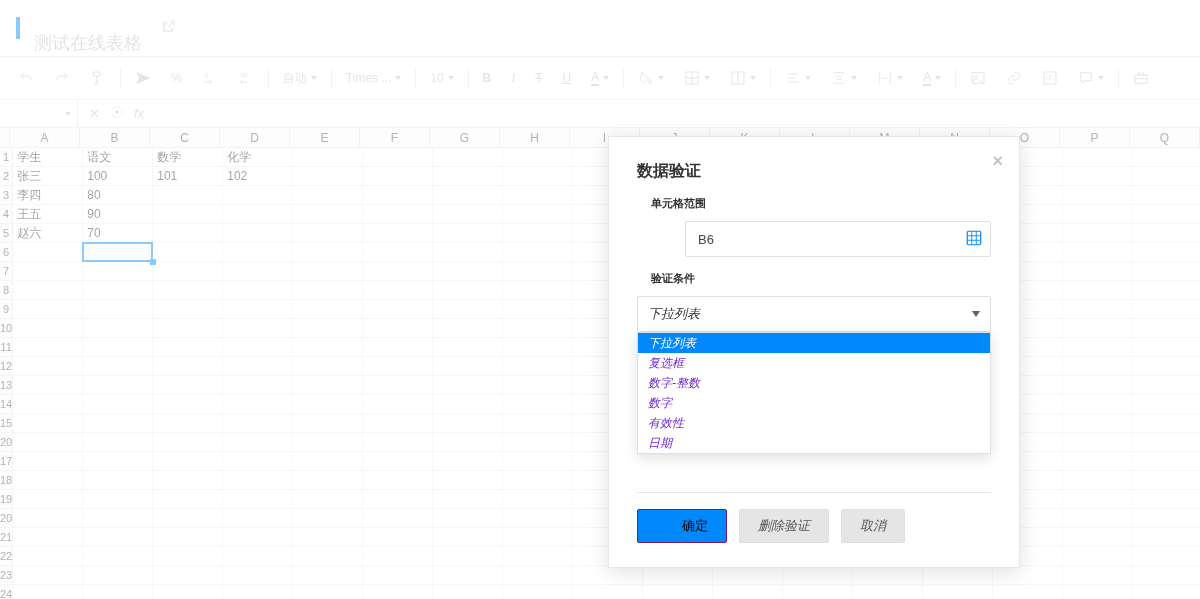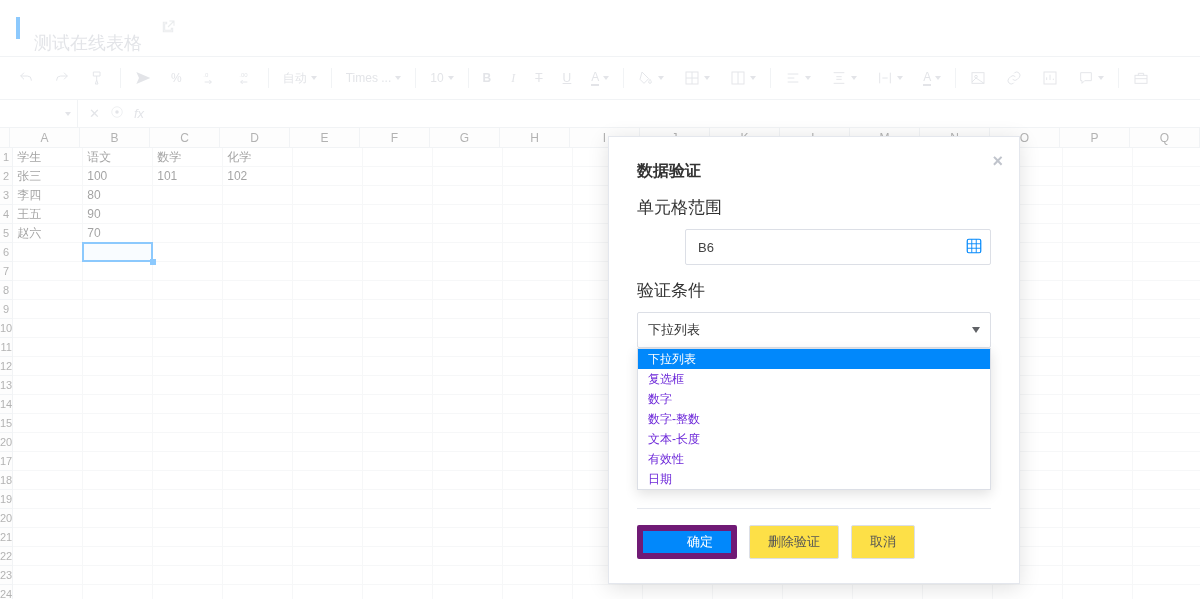--- a/index.html
+++ b/index.html
@@ -30,35 +30,35 @@
   .cells { position:relative; }
   .cell-row { display:flex; }
   .cell { width:70px; height:19px; border-right:1px solid #eceef0; border-bottom:1px solid #eceef0; font-size:12px; line-height:19px; padding:0 4px; overflow:hidden; white-space:nowrap; color:#333;}
   .cell-sel { position:absolute; border:2px solid #0188fb; background: rgba(1,136,251,0.05); pointer-events:none; }
   .cell-handle { position:absolute; width:6px; height:6px; background:#0188fb; }
   
   .dim { position:absolute; left:0; top:0; width:1200px; height:599px; background: rgba(255,255,255,0.55); pointer-events:none; }
   .modal { position:absolute; left:608px; top:136px; width:412px; background:#fff; border:1px solid #e4e7ed; box-shadow: 0 4px 20px rgba(0,0,0,0.12); padding: 24px 28px 24px 28px; }
   .modal-close { position:absolute; top:14px; right:16px; color:#c0c4cc; font-size:18px; cursor:pointer; font-weight:bold;}
   .modal-title { font-size:16px; font-weight:600; }
-  .section-label { font-size:17px; font-weight:400; margin: 14px 0 10px 0; }
+  .section-label { font-size:11px; font-weight:700; margin: 14px 0 10px 14px; }
   .range-input-wrap { position:relative;padding-left:48px; }
   .range-input { width:100%; height:36px; border:1px solid #dcdfe6; border-radius:2px; padding: 0 36px 0 12px; font-size:13px; color:#444; }
   .range-picker-icon { position:absolute; right:8px; top:8px; color:#0188fb; }
   .select-box { width:100%; height:36px; border:1px solid #dcdfe6; border-radius:2px; padding: 0 10px; font-size:13px; display:flex; align-items:center; justify-content:space-between; cursor:pointer; }
   .select-caret { border-left:4px solid transparent; border-right:4px solid transparent; border-top:6px solid #606266; }
   .dropdown { position:absolute; border:1px solid #dcdfe6; background:#fff; width:100%; z-index:3; box-shadow: 0 4px 12px rgba(0,0,0,0.12);}
   .dropdown-item { height:20px; line-height:20px; padding:0 10px; font-size:12px; cursor:pointer; color:#6d28d9;}
   .dropdown-item.selected { background:#0188fb; color:#fff; }
-  .section-block { position:relative; }
+  .section-block { position:relative;font-style:italic; }
   hr.sep { border:none; border-top:1px solid #e4e7ed; margin-top: 160px; }
   .btn-row { margin-top:16px; display:flex; gap:12px; }
   .btn { height:34px; padding: 0 18px; border-radius:2px; font-size:13px; cursor:pointer; display:flex; align-items:center; }
-  .btn.primary { background:#0188fb; color:#ffffff; border:6px solid #701a75;padding-left:44px; }
-  .btn.plain { background:#fde047; color:#555; border:1px solid #dcdfe6; }
+  .btn.primary { background:#0188fb; color:#000000; border:1px solid #701a75;padding-left:44px; }
+  .btn.plain { background:#e5e5e5; color:#555; border:1px solid #dcdfe6;font-style:italic; }
   .font-underline-bar { display:inline-block; border-bottom:2px solid #c0c4cc; padding-bottom:1px; line-height:1;}
 </style>
 </head>
 <body>
 
 <div class="top-bar">
   <div class="top-accent"></div>
   <div class="doc-title">测试在线表格</div>
   <span class="share-icon">
     <svg width="16" height="16" viewBox="0 0 24 24">
@@ -754,23 +754,22 @@
 
   <div class="section-label">验证条件</div>
   <div class="section-block">
     <div class="select-box">
       <span>下拉列表</span>
       <span class="select-caret"></span>
     </div>
     <div class="dropdown" id="condition-dropdown">
         <div class="dropdown-item selected">下拉列表</div>
         <div class="dropdown-item">复选框</div>
+        <div class="dropdown-item">数字-整数</div>
         <div class="dropdown-item">数字</div>
-        <div class="dropdown-item">数字-整数</div>
-        <div class="dropdown-item">文本-长度</div>
         <div class="dropdown-item">有效性</div>
         <div class="dropdown-item">日期</div>
       </div>
   </div>
 
   <hr class="sep">
 
   <div class="btn-row">
     <div class="btn primary">
         <span>确定</span>

